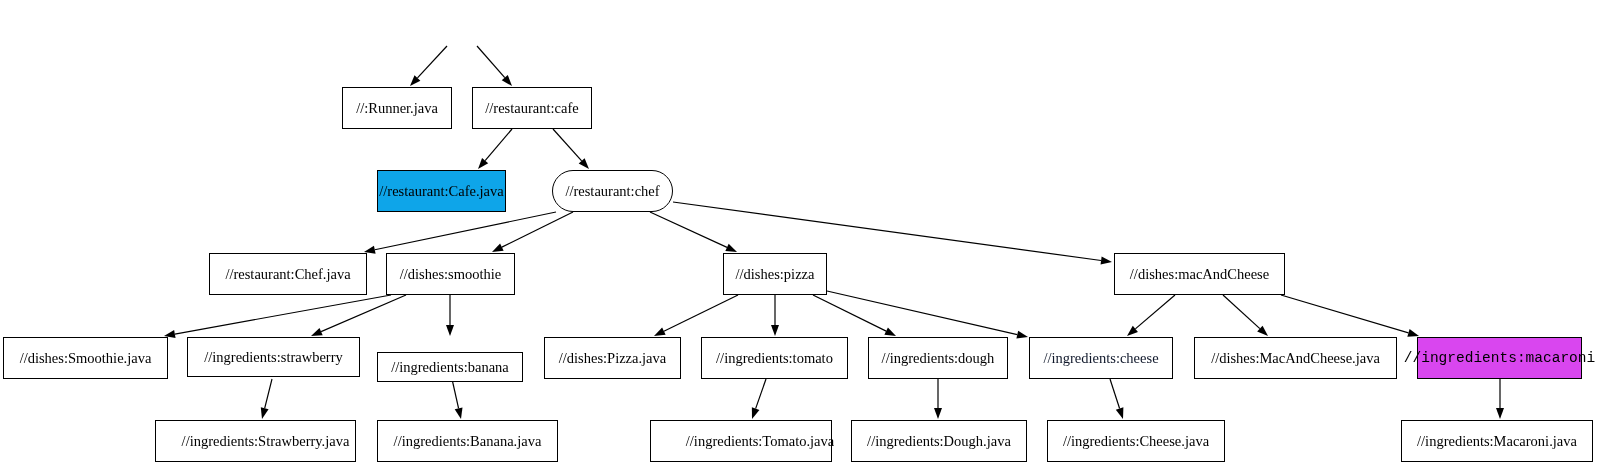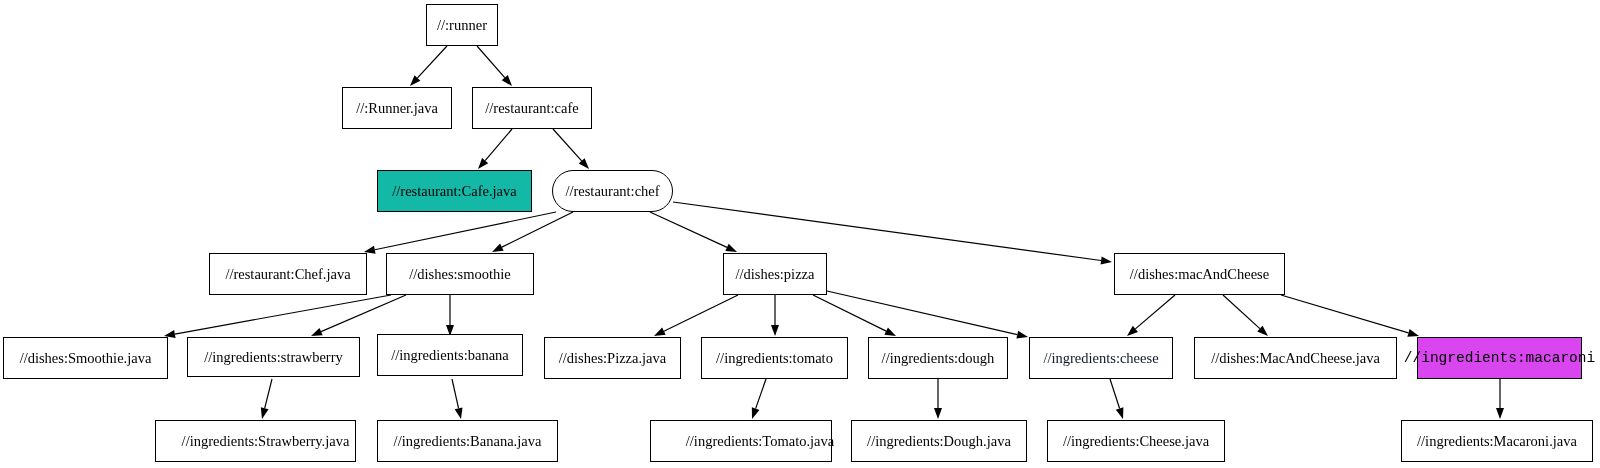--- a/index.html
+++ b/index.html
@@ -132,32 +132,31 @@
       </g>
       <g>
         <line x1="1110" y1="379" x2="1119.600053204287" y2="408.5386252439596" stroke="#000000" stroke-width="1.2"></line>
         <polygon points="1123,419 1115.795916929363,409.77496953330984 1123.4041894792108,407.30228095460933" fill="#000000"></polygon>
       </g>
       <g>
         <line x1="1500" y1="379" x2="1500" y2="408" stroke="#000000" stroke-width="1.2"></line>
         <polygon points="1500,419 1496,408 1504,408" fill="#000000"></polygon>
       </g>
     </svg>
-<div class="node" style="left: 426px; top: 4px; width: 72px; height: 42px; background: rgb(255, 255, 255); border-color: rgb(0, 0, 0); color: rgb(0, 0, 0);">//:runner</div>
     <div class="node" style="left: 342px; top: 87px; width: 110px; height: 42px; background: rgb(255, 255, 255); border-color: rgb(0, 0, 0); color: rgb(0, 0, 0);">//:Runner.java</div>
     <div class="node" style="left: 472px; top: 87px; width: 120px; height: 42px; background: rgb(255, 255, 255); border-color: rgb(0, 0, 0); color: rgb(0, 0, 0);">//restaurant:cafe</div>
-    <div class="node" style="left: 377px; top: 170px; width: 155px; height: 42px; background: #14b8a6; border-color: rgb(0, 0, 0); color: rgb(0, 0, 0);">//restaurant:Cafe.java</div>
+    <div class="node" style="left: 377px; top: 170px; width: 129px; height: 42px; background: #0ea5e9; border-color: rgb(0, 0, 0); color: rgb(0, 0, 0);">//restaurant:Cafe.java</div>
     <div class="node" style="left: 552px; top: 170px; width: 121px; height: 42px; background: rgb(255, 255, 255); border-color: rgb(0, 0, 0); color: rgb(0, 0, 0); border-radius: 21px;">//restaurant:chef</div>
     <div class="node" style="left: 209px; top: 253px; width: 158px; height: 42px; background: rgb(255, 255, 255); border-color: rgb(0, 0, 0); color: rgb(0, 0, 0);">//restaurant:Chef.java</div>
-    <div class="node" style="left: 386px; top: 253px; width: 148px; height: 42px; background: rgb(255, 255, 255); border-color: rgb(0, 0, 0); color: rgb(0, 0, 0);">//dishes:smoothie</div>
+    <div class="node" style="left: 386px; top: 253px; width: 129px; height: 42px; background: rgb(255, 255, 255); border-color: rgb(0, 0, 0); color: rgb(0, 0, 0);">//dishes:smoothie</div>
     <div class="node" style="left: 723px; top: 253px; width: 104px; height: 42px; background: rgb(255, 255, 255); border-color: rgb(0, 0, 0); color: rgb(0, 0, 0);">//dishes:pizza</div>
     <div class="node" style="left: 1114px; top: 253px; width: 171px; height: 42px; background: rgb(255, 255, 255); border-color: rgb(0, 0, 0); color: rgb(0, 0, 0);">//dishes:macAndCheese</div>
     <div class="node" style="left: 3px; top: 337px; width: 165px; height: 42px; background: rgb(255, 255, 255); border-color: rgb(0, 0, 0); color: rgb(0, 0, 0);">//dishes:Smoothie.java</div>
     <div class="node" style="left: 187px; top: 337px; width: 173px; height: 40px; background: rgb(255, 255, 255); border-color: rgb(0, 0, 0); color: rgb(0, 0, 0);">//ingredients:strawberry</div>
-    <div class="node" style="left: 377px; top: 334px; width: 146px; height: 42px; background: rgb(255, 255, 255); border-color: rgb(0, 0, 0); color: rgb(0, 0, 0);">//ingredients:banana</div>
+    <div class="node" style="left: 377px; top: 352px; width: 146px; height: 30px; background: rgb(255, 255, 255); border-color: rgb(0, 0, 0); color: rgb(0, 0, 0);">//ingredients:banana</div>
     <div class="node" style="left: 544px; top: 337px; width: 137px; height: 42px; background: rgb(255, 255, 255); border-color: rgb(0, 0, 0); color: rgb(0, 0, 0);">//dishes:Pizza.java</div>
     <div class="node" style="left: 868px; top: 337px; width: 140px; height: 42px; background: rgb(255, 255, 255); border-color: rgb(0, 0, 0); color: rgb(0, 0, 0);">//ingredients:dough</div>
     <div class="node" style="left: 701px; top: 337px; width: 147px; height: 42px; background: rgb(255, 255, 255); border-color: rgb(0, 0, 0); color: rgb(0, 0, 0);">//ingredients:tomato</div>
     <div class="node" style="left: 1029px; top: 337px; width: 144px; height: 42px; background: rgb(255, 255, 255); border-color: rgb(0, 0, 0); color: #0f172a;">//ingredients:cheese</div>
     <div class="node" style="left: 1194px; top: 337px; width: 203px; height: 42px; background: rgb(255, 255, 255); border-color: rgb(0, 0, 0); color: rgb(0, 0, 0);">//dishes:MacAndCheese.java</div>
     <div class="node" style="left: 1417px; top: 337px; width: 165px; height: 42px; background: #d946ef; border-color: rgb(0, 0, 0); color: rgb(0, 0, 0); font-family: Liberation Mono, monospace;">//ingredients:macaroni</div>
     <div class="node" style="left: 155px; top: 420px; width: 201px; height: 42px; background: rgb(255, 255, 255); border-color: rgb(0, 0, 0); color: rgb(0, 0, 0); padding-left: 20px;">//ingredients:Strawberry.java</div>
     <div class="node" style="left: 377px; top: 420px; width: 181px; height: 42px; background: rgb(255, 255, 255); border-color: rgb(0, 0, 0); color: rgb(0, 0, 0);">//ingredients:Banana.java</div>
     <div class="node" style="left: 650px; top: 420px; width: 182px; height: 42px; background: rgb(255, 255, 255); border-color: rgb(0, 0, 0); color: rgb(0, 0, 0); padding-left: 38px;">//ingredients:Tomato.java</div>
     <div class="node" style="left: 851px; top: 420px; width: 176px; height: 42px; background: rgb(255, 255, 255); border-color: rgb(0, 0, 0); color: rgb(0, 0, 0);">//ingredients:Dough.java</div>

